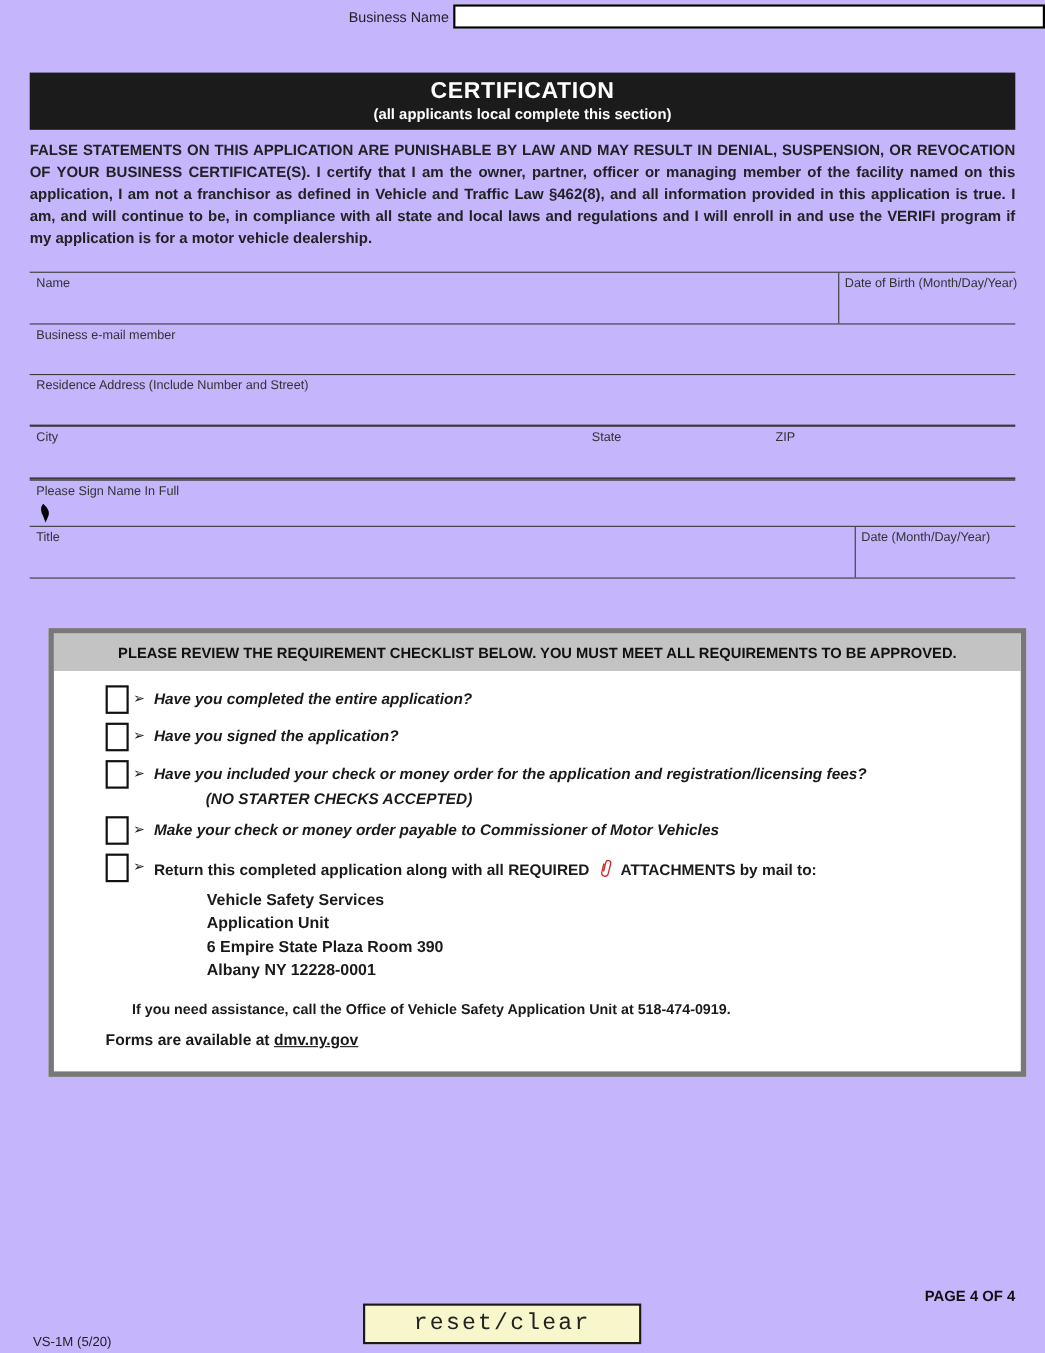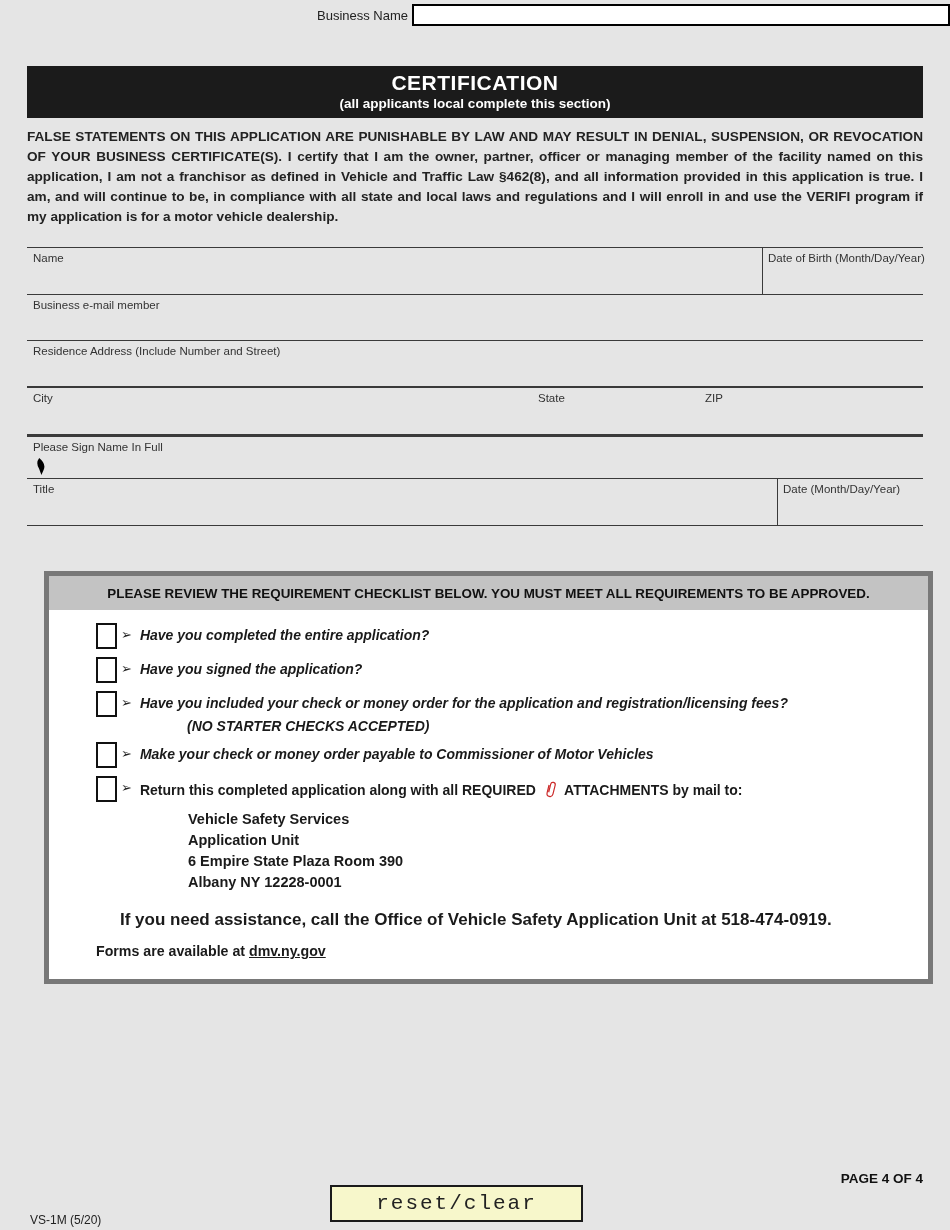--- a/index.html
+++ b/index.html
@@ -1,18 +1,18 @@
 <!DOCTYPE html>
 <html><head>
 <meta charset="utf-8">
 <style>
   * { margin:0; padding:0; box-sizing:border-box; }
   html,body { background:#fff; }
   body { font-family:"Liberation Sans", sans-serif; color:#1a1a1a; }
-  .page { position:relative; width:950px; height:1230px; background:#e5e5e5; overflow:hidden; }
+  .page { position:relative; width:950px; height:1230px; background:#c4b5fd; overflow:hidden; }
 
   
   .bn-row { display:flex; align-items:center; padding-top:4px; }
   .bn-label { margin-left:317px; font-size:13px; color:#222; }
   .bn-input { margin-left:4px; width:538px; height:22px; border:2px solid #000; background:#fff; font-size:13px; padding:0 4px; font-family:"Liberation Sans",sans-serif; }
 
   .content { margin:0 27px; width:896px; }
 
   
   .cert-bar { margin-top:40px; background:#1b1b1b; color:#fff; text-align:center; padding:5px 0 7px; }
@@ -46,21 +46,21 @@
   .chk-head { background:#c3c3c3; text-align:center; font-weight:bold; font-size:13.4px; padding:10px 4px 9px; color:#111; }
   .chk-body { padding:13px 18px 20px 47px; }
   .chk-item { display:flex; align-items:flex-start; margin-bottom:8px; }
   .cb { flex:none; width:21px; height:26px; border:2px solid #111; background:#fff; cursor:pointer; }
   .arrow { flex:none; font-size:13px; margin:4px 8px 0 4px; color:#222; }
   .chk-text { font-size:14px; font-weight:bold; margin-top:4px; color:#1a1a1a; }
   .chk-text.it { font-style:italic; }
   .line2 { margin-left:91px; font-size:14px; font-weight:bold; font-style:italic; margin-top:-1px; margin-bottom:8px; }
   .clip-ico { display:inline-block; vertical-align:-4px; margin:0 4px; }
   .addr { margin-left:92px; margin-top:7px; font-size:14.5px; font-weight:bold; line-height:21px; }
-  .assist { margin-left:24px; margin-top:17px; font-size:17px; font-weight:bold; }
+  .assist { margin-left:24px; margin-top:17px; font-size:13px; font-weight:bold; }
   .forms-line { text-align:left; margin-top:13px; font-size:14.2px; font-weight:bold; }
   .forms-line a { color:#1a1a1a; text-decoration:underline; }
 
   
   .footer-left { position:absolute; left:30px; top:1173px; font-size:12px; color:#222;margin-top:40px; }
   .footer-right { position:absolute; right:27px; top:1171px; font-size:13.5px; font-weight:bold; color:#111; }
   .reset-btn { position:absolute; left:330px; top:1185px; width:253px; height:37px;
                background:#f7f7cb; border:2px solid #1a1a1a; font-family:"Liberation Mono", monospace;
                font-size:21px; letter-spacing:2px; color:#222; cursor:pointer; text-align:center; line-height:32px; }
 </style>

